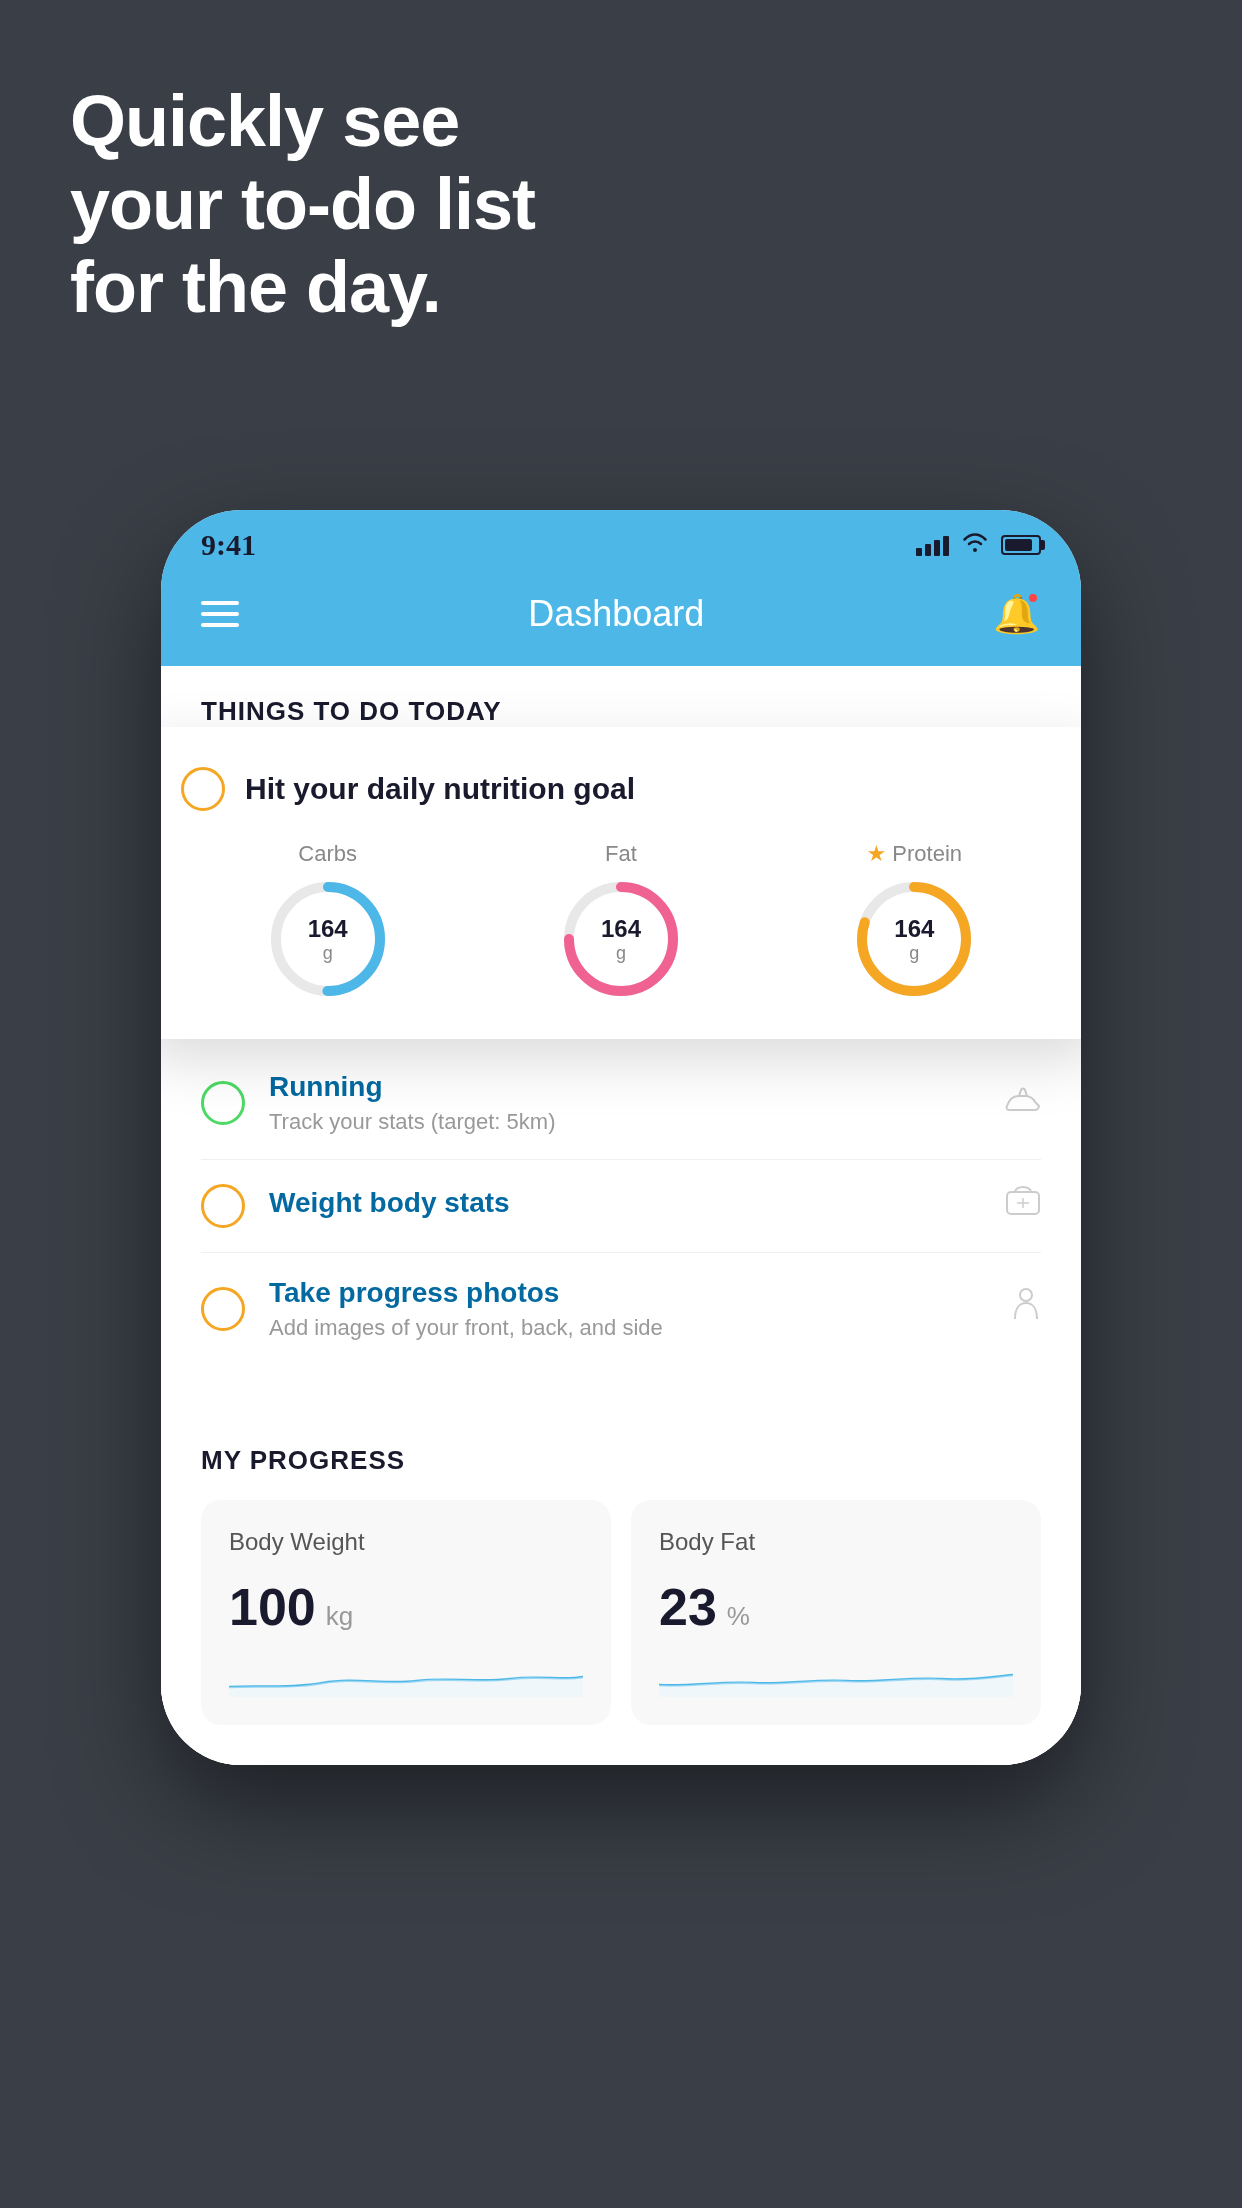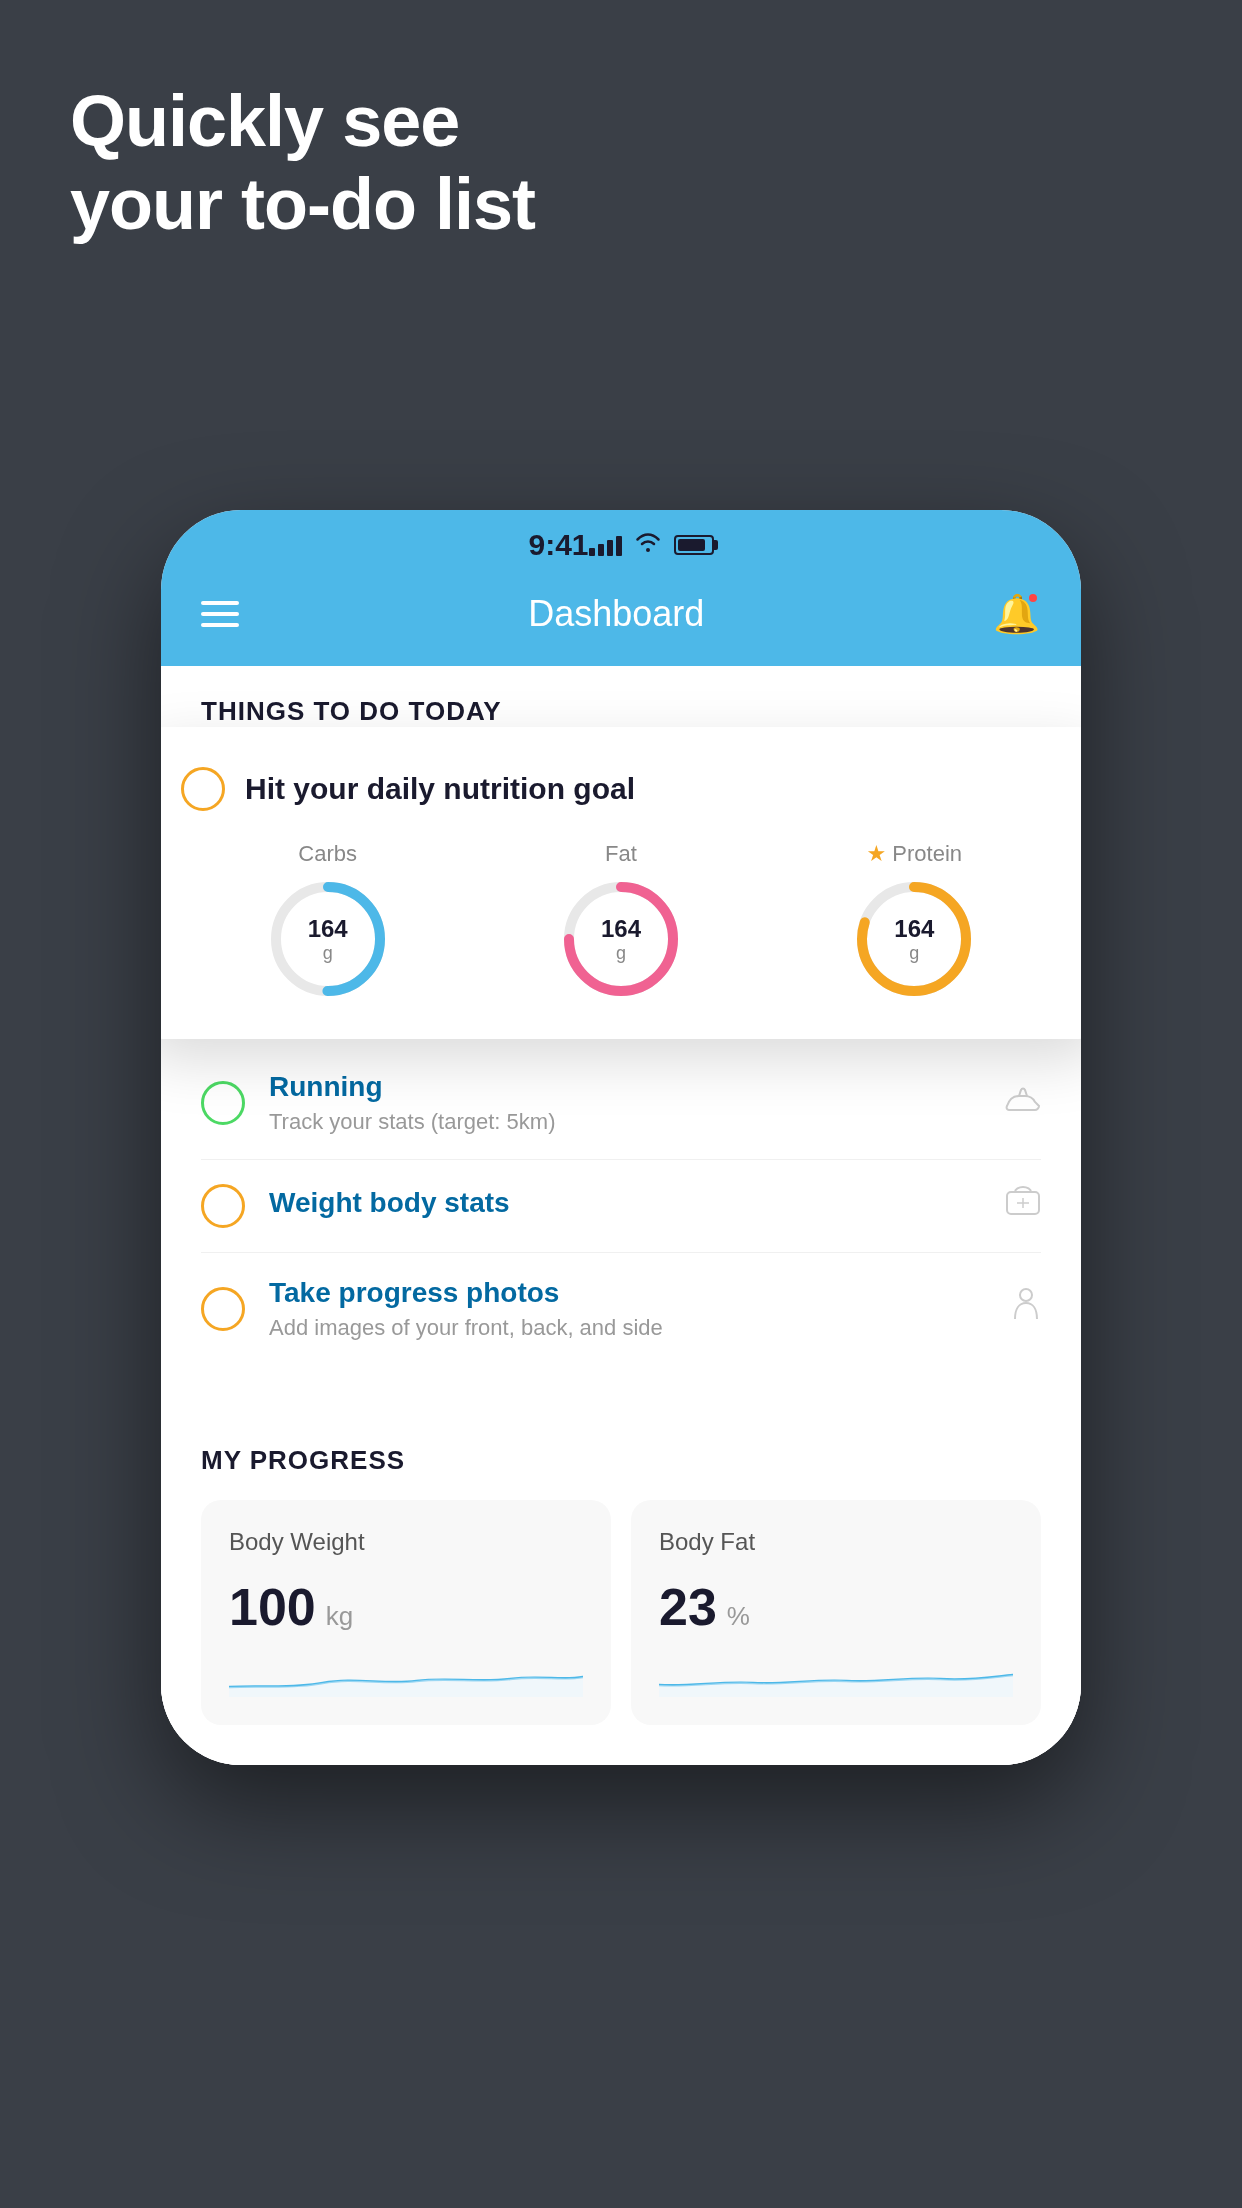--- a/index.html
+++ b/index.html
@@ -40,23 +40,24 @@
       border-radius: 80px;
       overflow: hidden;
       box-shadow: 0 40px 100px rgba(0,0,0,0.5);
       position: relative;
     }
 
     
     .status-bar {
       background: #4db8e8;
       display: flex;
-      justify-content: center;
+      justify-content: space-between;
       align-items: center;
       padding: 18px 40px 10px;
+      font-family: Liberation Serif, serif;
     }
     .status-time {
       color: #1a1a2e;
       font-size: 30px;
       font-weight: 600;
     }
     .status-icons {
       display: flex;
       align-items: center;
       gap: 12px;
@@ -351,20 +352,21 @@
       height: 180px;
       background: #eab308;
     }
   </style>
 </head>
 <body>
 
 <div class="hero-text">
   <div>Quickly see</div>
   <div>your to-do list</div>
+  <div>for the day.</div>
 </div>
 
 <div class="phone-wrapper">
   <div class="phone">
 
     <div class="status-bar">
       <span class="status-time">9:41</span>
       <div class="status-icons">
         <div class="signal-bars">
           <div class="signal-bar" style="height:8px"></div>

